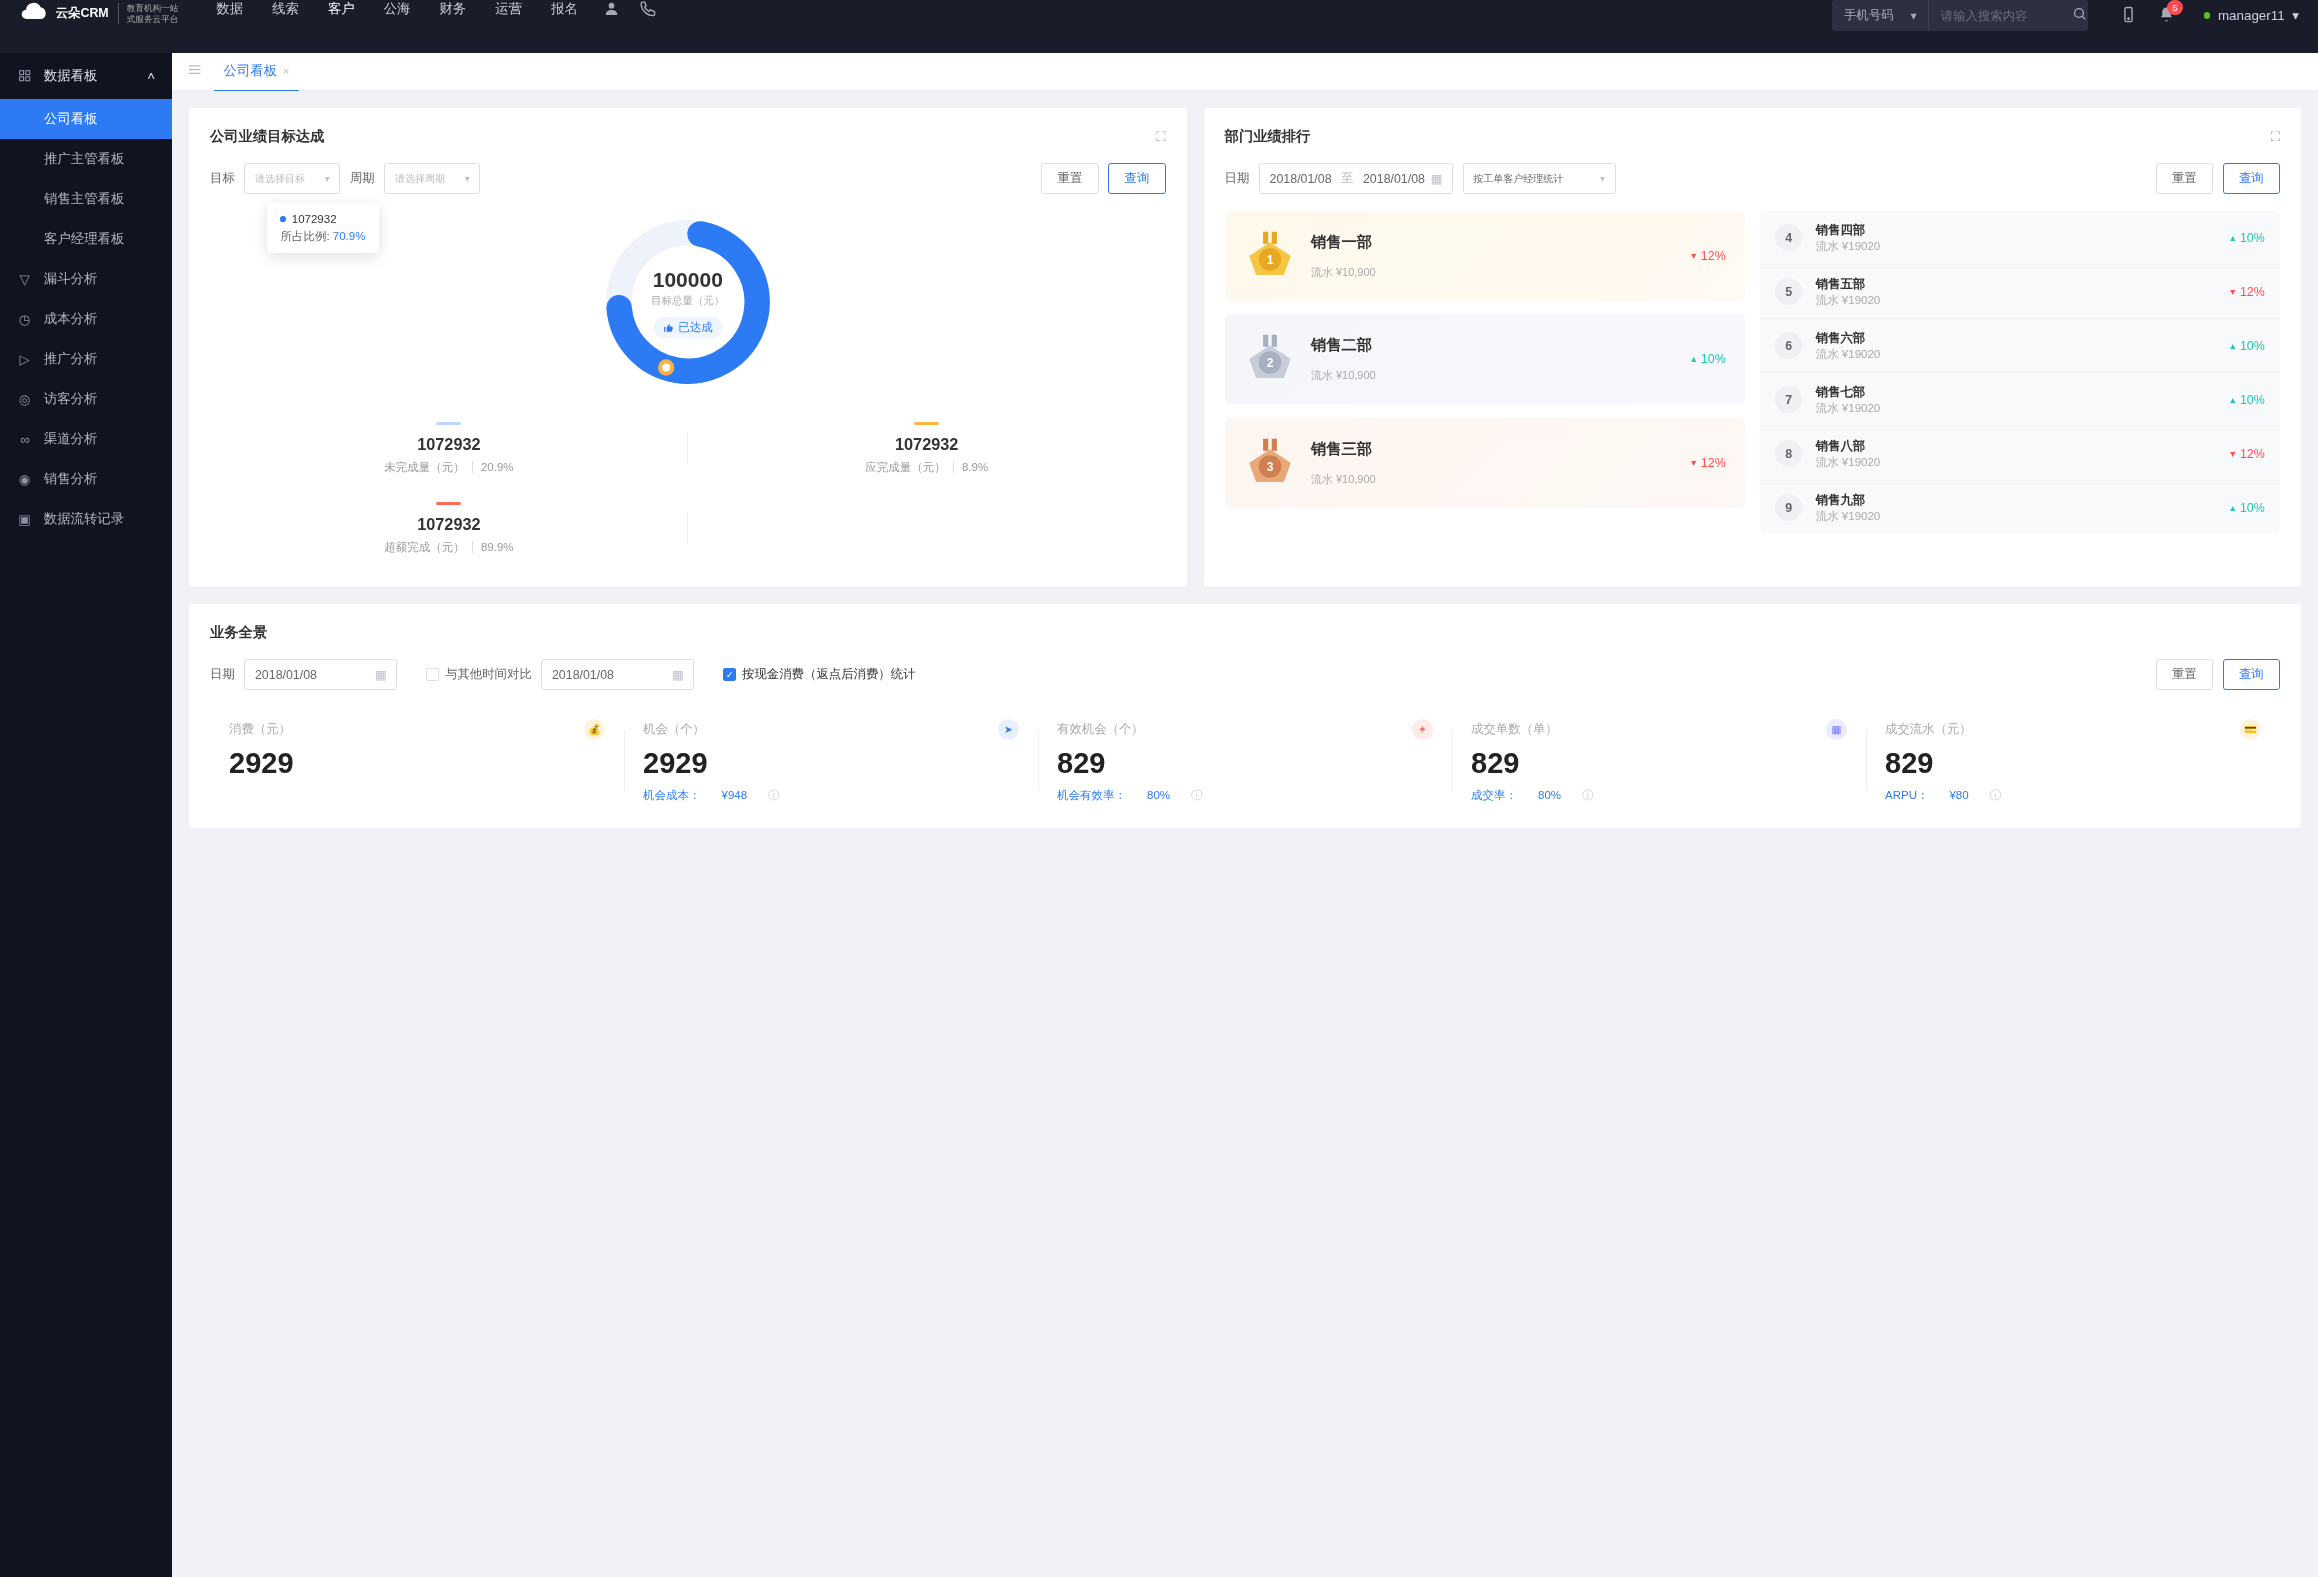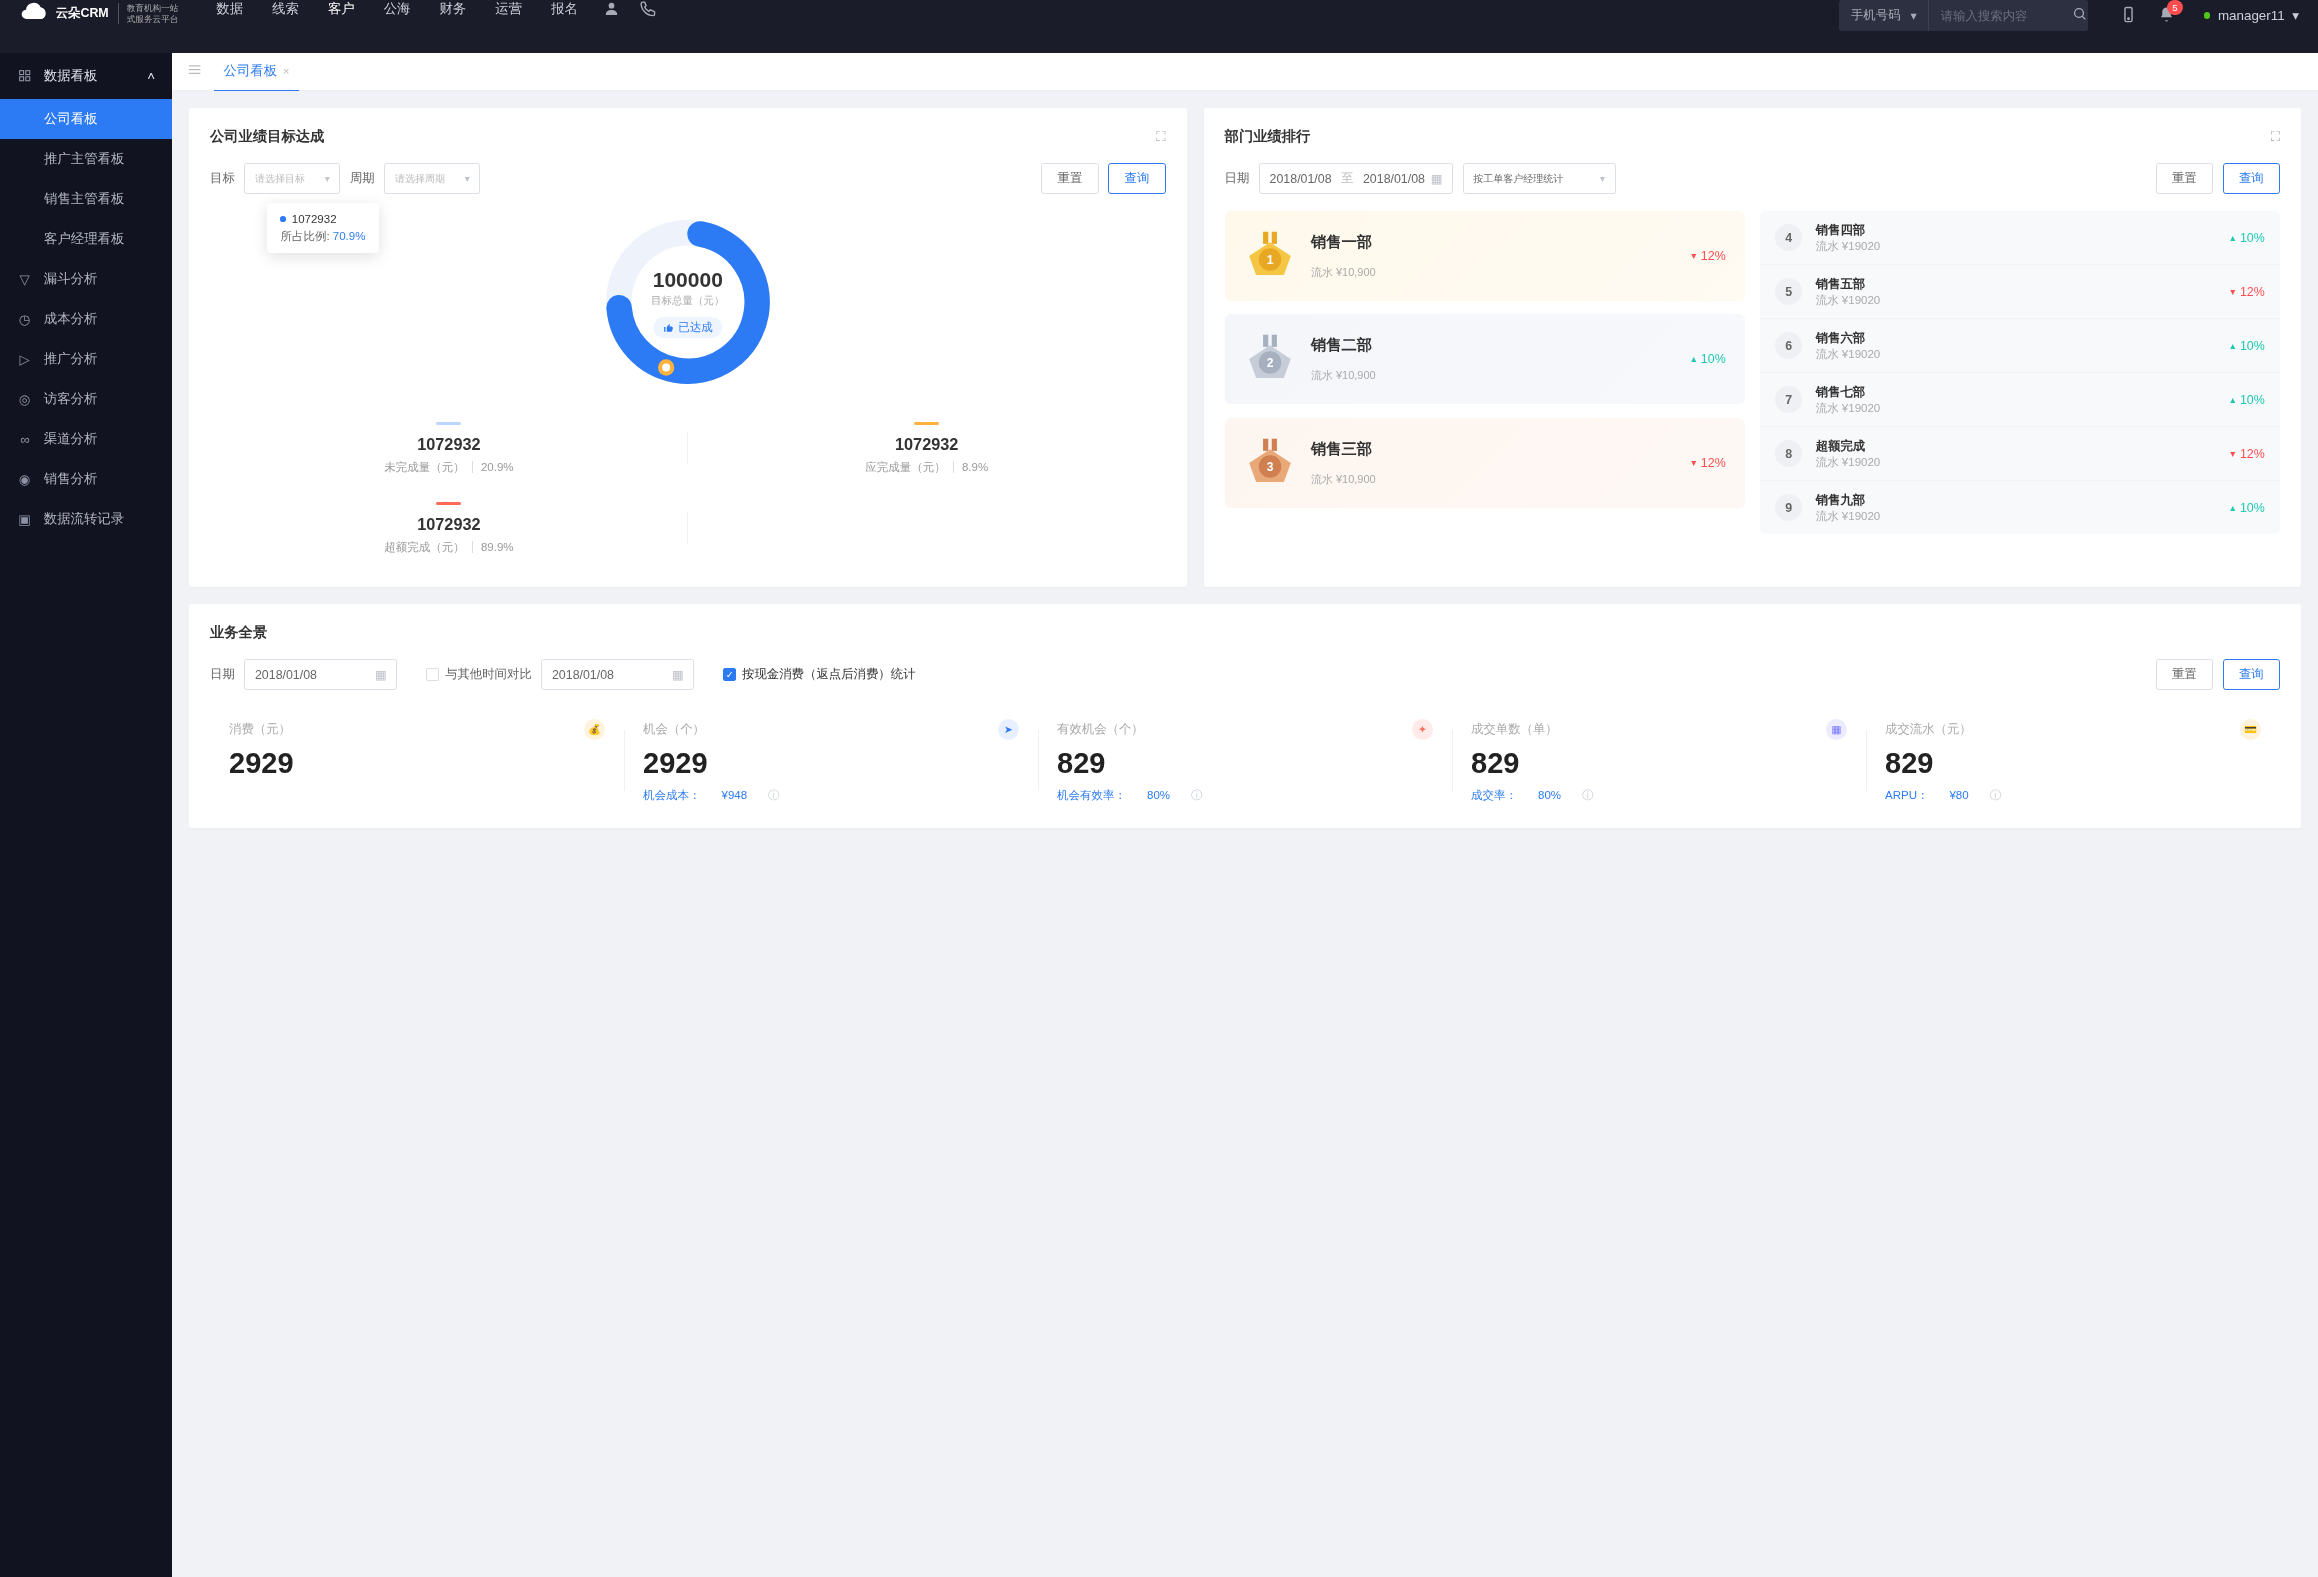--- a/index.html
+++ b/index.html
@@ -11,21 +11,21 @@
 .logo-cloud { width: 31px; height: 27px; }
 .logo-text { font-size: 12.4px; font-weight: 600; }
 .logo-sub { font-size: 8.6px; line-height: 10.5px; color: #aaa; border-left: 1px solid #555; padding-left: 7.6px; margin-left: 3.8px; }
 .nav-items { display: flex; gap: 29px; }
 .nav-item { color: #cdd0d8; cursor: pointer; font-size: 13.4px; }
 .nav-item.active { color: #fff; font-weight: 500; }
 .nav-icons { display: flex; gap: 19px; align-items: center; margin-left: 25px; }
 .nav-icon { color: #a8abb6; cursor: pointer; }
 .search-area { margin-left: auto; display: flex; align-items: center; gap: 11.5px; }
 .search-box { background: #2d3041; border-radius: 2.9px; display: flex; align-items: center; height: 31px; overflow: hidden; }
-.search-type { padding: 0 11.5px; color: #a8abb6; display: flex; align-items: center; gap: 10px; height: 100%; border-right: 1px solid #404254; font-size: 12.4px; }
+.search-type { padding: 0 11.5px; color: #a8abb6; display: flex; align-items: center; gap: 17px; height: 100%; border-right: 1px solid #404254; font-size: 12.4px; }
 .search-input { background: transparent; border: none; outline: none; color: #eee; padding: 0 34px 0 11.5px; width: 172px; font-size: 12.4px; }
 .search-input::placeholder { color: #6a6d7c; }
 .search-icon-btn { margin-left: -29px; color: #a8abb6; }
 .top-right-icons { display: flex; align-items: center; gap: 21px; margin-left: 21px; }
 .notif { position: relative; }
 .notif-badge { position: absolute; top: -5.7px; right: -7.6px; background: #ff4d4f; color:#fff; font-size: 9.6px; width: 15.3px; height: 15.3px; border-radius: 50%; display: flex; align-items: center; justify-content: center; }
 .user-area { display: flex; align-items: center; gap: 7.6px; margin-left: 7.6px; color: #cdd0d8; }
 .user-dot { width: 6.7px; height: 6.7px; background: #52c41a; border-radius: 50%; }
 
 
@@ -414,21 +414,21 @@
                 <div class="rank-num">7</div>
     <div class="rank-info">
                   <div class="rank-name">销售七部</div>
                   <div class="rank-flow">流水 ¥19020</div>
                 </div>
     <div class="trend up"><span style="font-size:8.6px">▲</span> 10%</div>
               </div>
               <div class="rank-item">
                 <div class="rank-num">8</div>
     <div class="rank-info">
-                  <div class="rank-name">超额完成</div>
+                  <div class="rank-name">销售八部</div>
                   <div class="rank-flow">流水 ¥19020</div>
                 </div>
     <div class="trend down"><span style="font-size:8.6px">▼</span> 12%</div>
               </div>
               <div class="rank-item">
                 <div class="rank-num">9</div>
     <div class="rank-info">
                   <div class="rank-name">销售九部</div>
                   <div class="rank-flow">流水 ¥19020</div>
                 </div>

